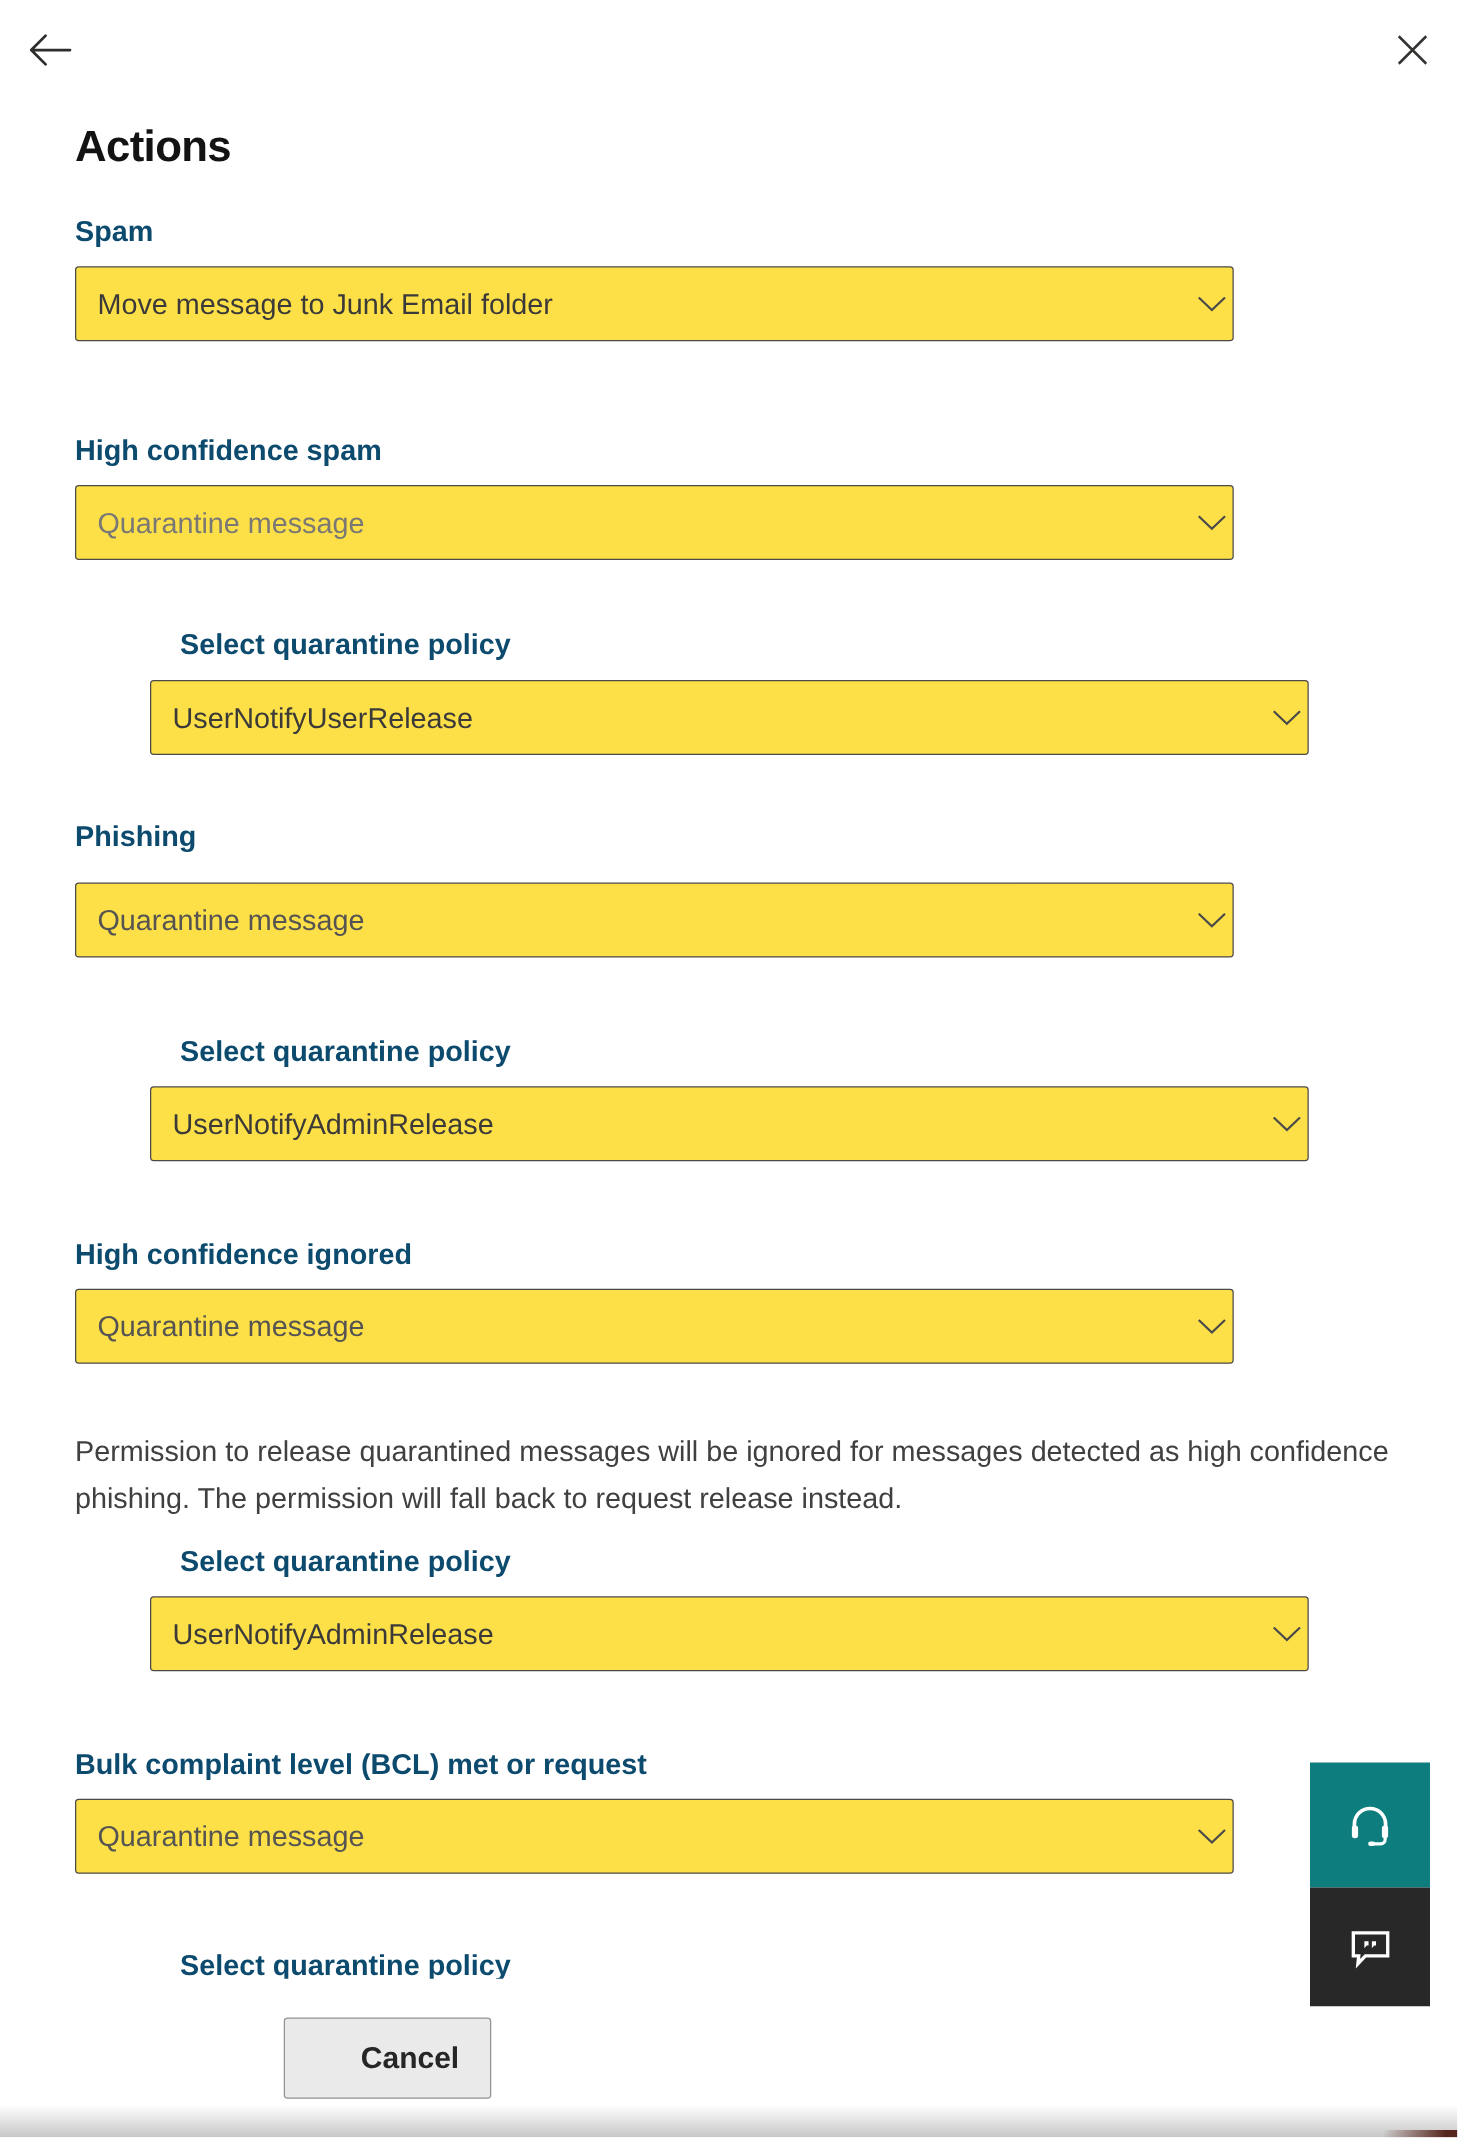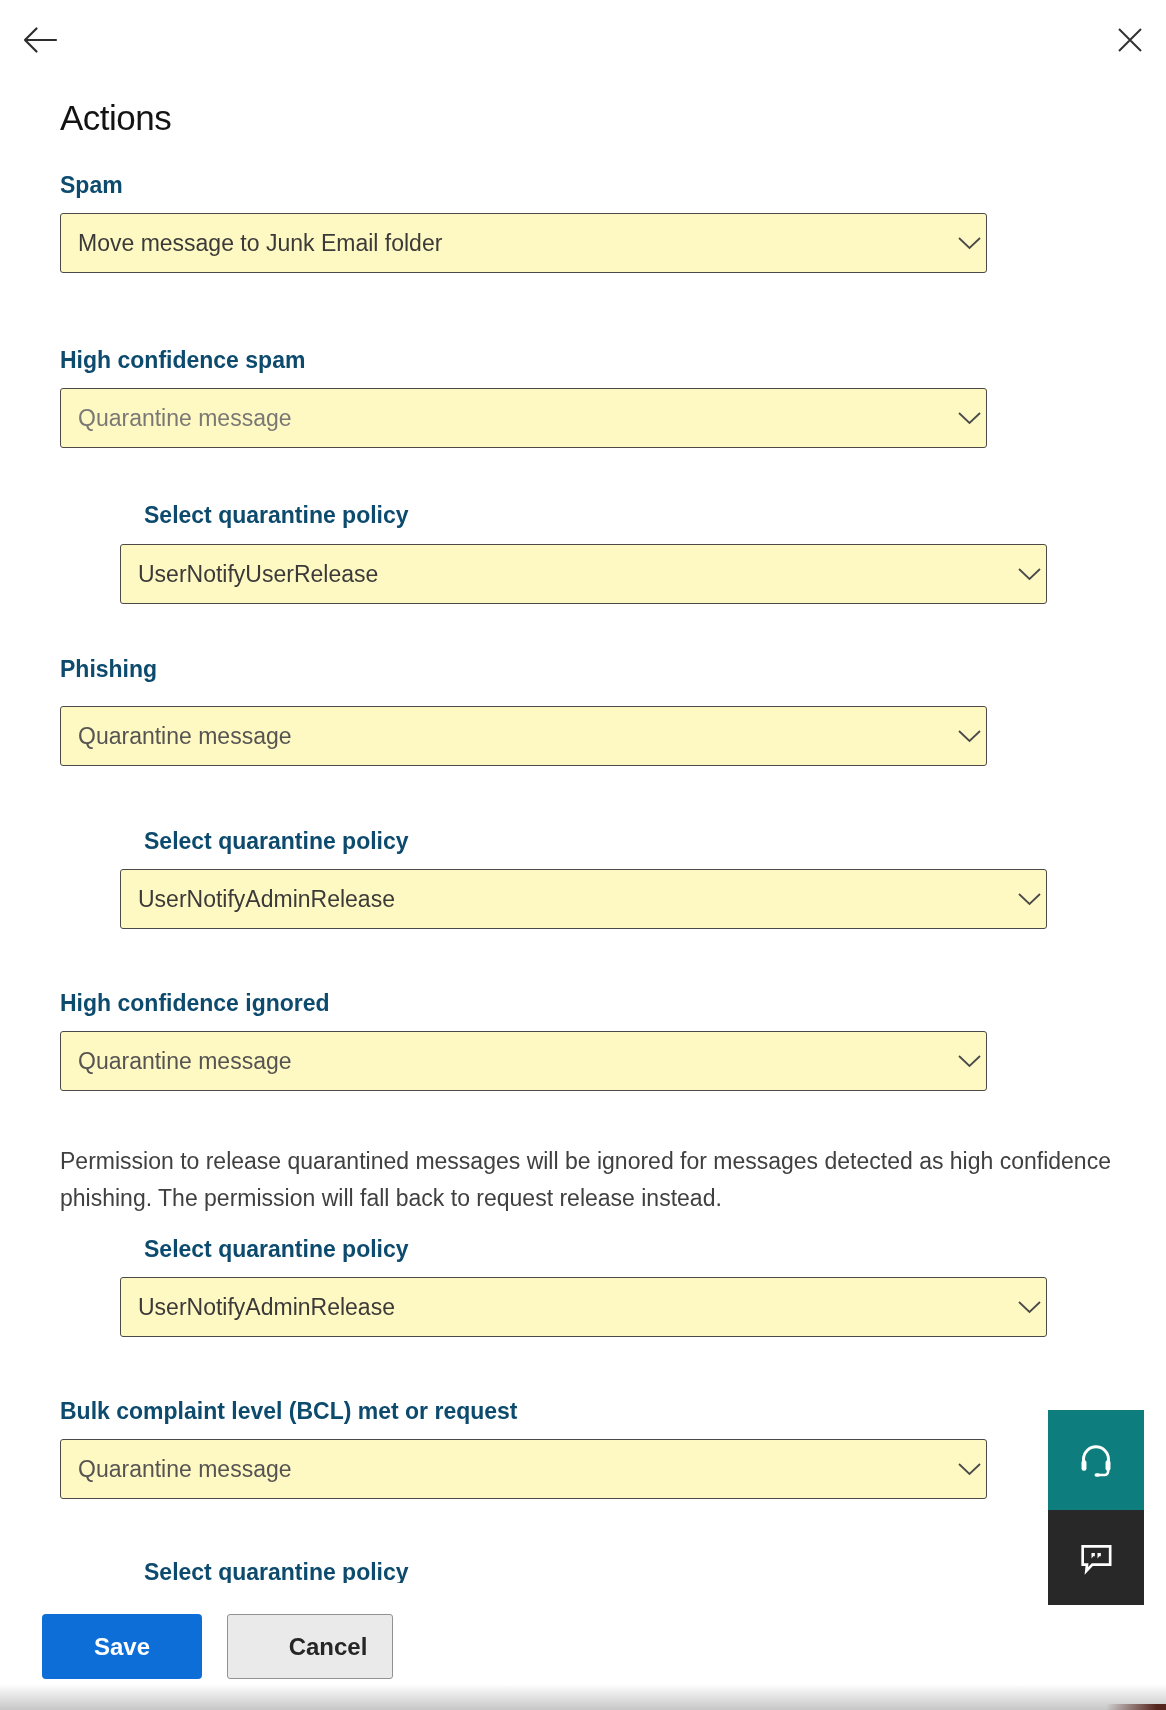--- a/index.html
+++ b/index.html
@@ -13,29 +13,29 @@
   .canvas{
     position:relative;width:1166px;height:1710px;background:#fff;overflow:hidden;
   }
   .icon-btn{
     position:absolute;background:transparent;border:none;cursor:pointer;padding:0;
     display:flex;align-items:center;justify-content:center;
   }
   .back{left:20px;top:22px;width:40px;height:36px;}
   .close{left:1110px;top:20px;width:40px;height:40px;}
   h1.title{
-    position:absolute;left:60px;top:98px;font-size:35px;font-weight:400;color:#131313;
+    position:absolute;left:60px;top:98px;font-size:35px;font-weight:700;color:#131313;
     letter-spacing:-0.5px;
   }
   .label{
     position:absolute;left:60px;font-size:23px;font-weight:600;color:#0c4a6e;white-space:nowrap;
   }
   .label.indent{left:120px;margin-left:24px;}
   .dropdown{
-    position:absolute;left:60px;width:927px;height:60px;background:#fef9c3;
+    position:absolute;left:60px;width:927px;height:60px;background:#fde047;
     border:1.6px solid #4c4a48;border-radius:3px;
     display:flex;align-items:center;justify-content:space-between;
     padding:0 4px 0 17px;cursor:pointer;
   }
   .dropdown.indent{left:120px;text-align:right;}
   .dropdown .val{font-size:23px;}
   .c-dark{color:#3b3a39;}
   .c-mid{color:#565452;}
   .c-muted{color:#7a7875;}
   .note{
@@ -172,21 +172,20 @@
     <span style="display:flex">
       <svg width="25" height="14" viewBox="0 0 25 14" fill="none">
           <path d="M2 2 L12.5 12 L23 2" stroke="#4a4a4a" stroke-width="1.8"></path>
         </svg>
     </span>
   </div>
 
   <div class="label indent" style="top:1559px">Select quarantine policy</div>
 
   <div class="footer">
-    <button class="btn btn-save">Save</button>
     <button class="btn btn-cancel">Cancel</button>
   </div>
   <div class="bottom-shadow"></div>
   <div class="corner-artifact"></div>
 
   <button class="float-btn support">
     <span style="display:flex">
       <svg width="44" height="44" viewBox="0 0 24 24" fill="none">
         <path d="M5.2 13.2 V11.6 a6.8 6.8 0 0 1 13.6 0 V13.2" stroke="#ffffff" stroke-width="1.6" stroke-linecap="round"></path>
         <rect x="4.1" y="12.2" width="2.7" height="5.6" rx="1.2" fill="#ffffff"></rect>

